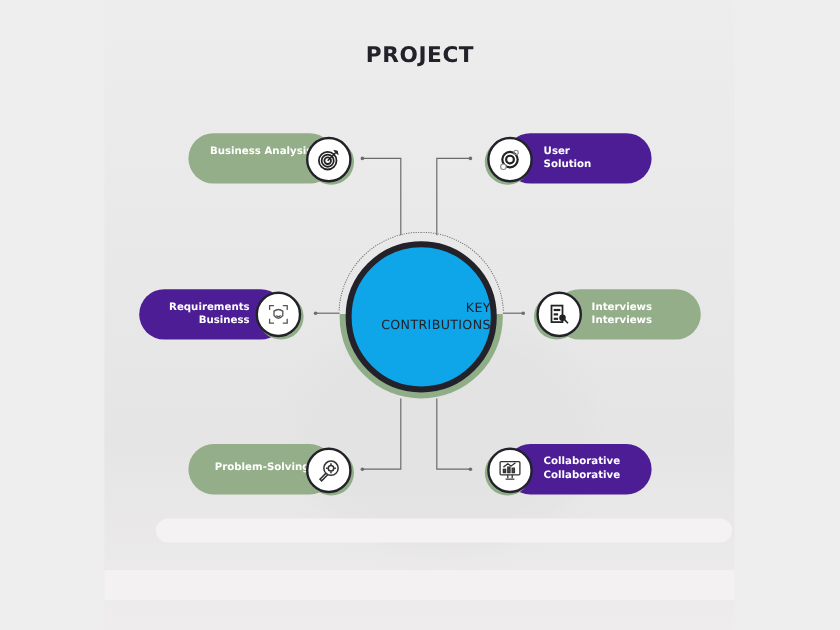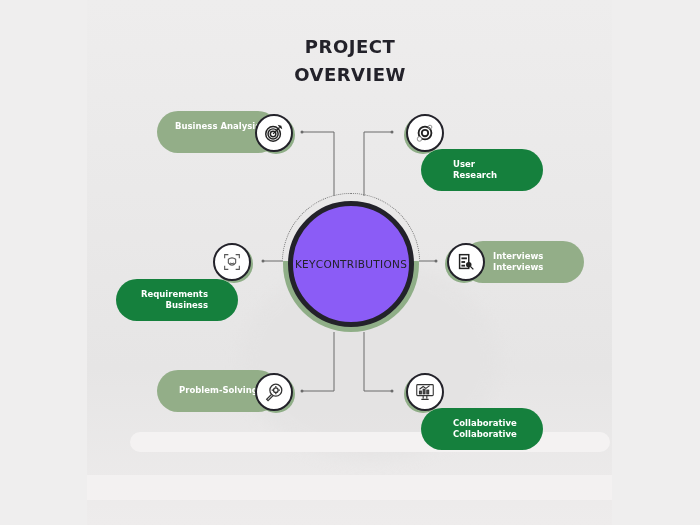--- a/index.html
+++ b/index.html
@@ -28,34 +28,34 @@
     .center-green {
       position: absolute; left: 0; top: 0; width: 136px; height: 136px; border-radius: 50%;
       background: linear-gradient(180deg, transparent 0%, transparent 48%, #8fae87 48%, #8fae87 100%);
     }
     .center-dotted {
       position: absolute; left: -1px; top: -3px; width: 136px; height: 136px; border-radius: 50%;
       border: 1px dotted #777; clip-path: inset(0 0 52% 0);
     }
     .center-circle {
       position: absolute; left: 5px; top: 5px; width: 116px; height: 116px; border-radius: 50%;
-      background: #8b5cf6; border: 5px solid #23222a;
-      display: flex; flex-direction: row; align-items: center; justify-content: center;
+      background: #0ea5e9; border: 5px solid #23222a;
+      display: flex; flex-direction: column; align-items: flex-end; justify-content: center;
     }
     .center-circle span {
       font-family: "DejaVu Sans", sans-serif; font-size: 10.5px; color: #23222a; line-height: 14px; letter-spacing: .3px;
     }
 
     .pill {
       position: absolute; height: 42px; border-radius: 21px;
       display: flex; align-items: center;
       font-family: "DejaVu Sans", sans-serif; font-weight: bold; font-size: 8.5px; color: #fff; line-height: 11px;
     }
     .pill.green { background: #93ae88; }
-    .pill.dark { background: #15803d; margin-top: 38px; }
+    .pill.dark { background: #4c1d95; }
     .pill .label { position: absolute; }
 
     .icon-badge {
       position: absolute; width: 34px; height: 34px; border-radius: 50%;
       background: #fff; border: 2px solid #23222a;
       display: flex; align-items: center; justify-content: center;
       box-shadow: 2px 2px 0 #8fae87;
     }
     .icon-badge.shadow-left { box-shadow: -2px 2px 0 #8fae87; }
     .icon-badge svg { width: 22px; height: 22px; }
@@ -63,21 +63,20 @@
 </head>
 <body>
 
 <div class="bg-panel"></div>
 <div class="bg-blob"></div>
 <div class="bg-streak1"></div>
 <div class="bg-streak2"></div>
 
 <div class="title">
   <div>PROJECT</div>
-  <div>OVERVIEW</div>
 </div>
 
 <svg class="lines" viewBox="0 0 700 525">
   <g stroke="#6b6b6b" stroke-width="1" fill="none">
 
     <polyline points="334,196 334,132 302,132"></polyline>
 
     <polyline points="364,196 364,132 392,132"></polyline>
 
     <polyline points="334,332 334,391 302,391"></polyline>
@@ -116,21 +115,21 @@
     <circle cx="11" cy="13" r="5.5" fill="none" stroke="#222" stroke-width="1.6"></circle>
     <circle cx="11" cy="13" r="3" fill="none" stroke="#222" stroke-width="1.6"></circle>
     <line x1="11" y1="13" x2="18" y2="6" stroke="#222" stroke-width="1.4"></line>
     <path d="M16 3 L20 4 L21 8 L18 6 Z" fill="#222"></path>
   </svg>
 </div>
 
 <div class="pill dark" style="left:421px; top:111px; width:122px;">
   <span class="label" style="left:32px; top:10px;">
     <span style="display:block">User</span>
-    <span style="display:block">Research</span>
+    <span style="display:block">Solution</span>
   </span>
 </div>
 <div class="icon-badge shadow-left" style="left:406px; top:114px;">
   <svg viewBox="0 0 24 24">
     <circle cx="12" cy="12" r="7" fill="none" stroke="#222" stroke-width="2"></circle>
     <circle cx="12" cy="12" r="3.5" fill="none" stroke="#222" stroke-width="2"></circle>
     <circle cx="17.5" cy="5.5" r="2" fill="none" stroke="#888" stroke-width="1"></circle>
     <circle cx="6" cy="18.5" r="2.5" fill="#fff" stroke="#888" stroke-width="1"></circle>
   </svg>
 </div>

